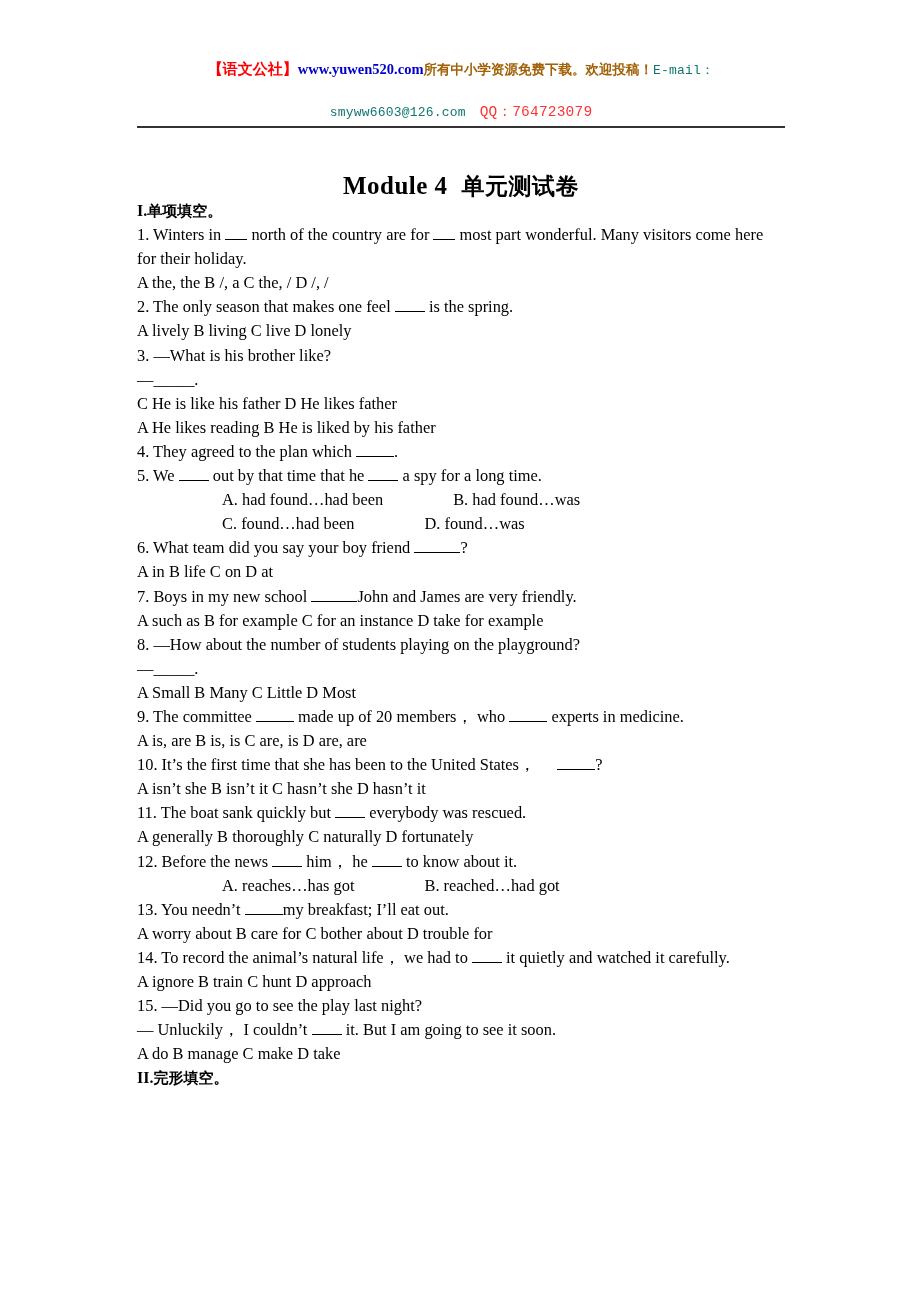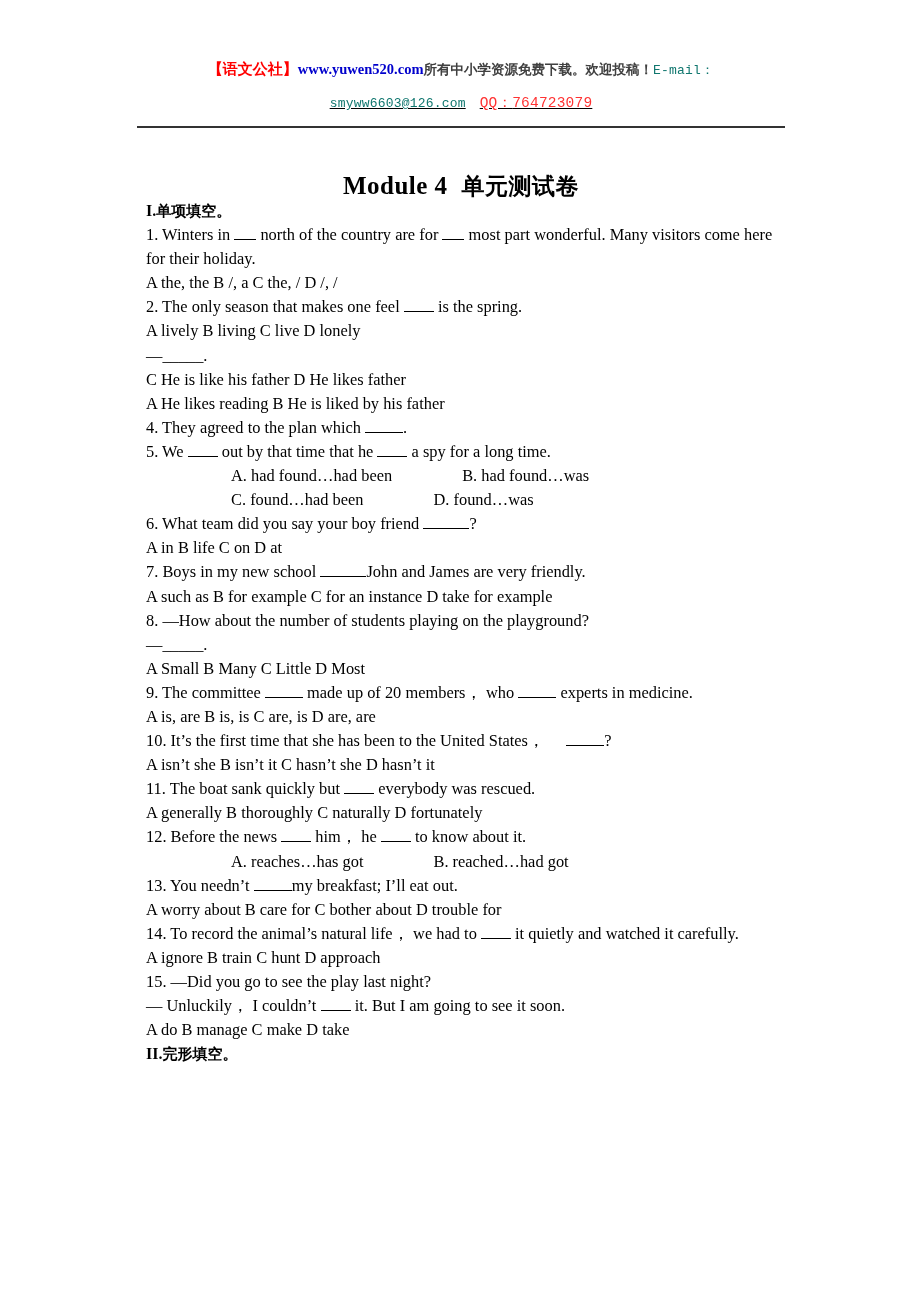--- a/index.html
+++ b/index.html
@@ -44,35 +44,34 @@
     font-family: Liberation Serif, serif;
     font-size: 15px;
   }
   .url {
     color: #0000cc;
     font-weight: bold;
     font-family: "Liberation Serif", serif;
     font-size: 14.5px;
   }
   .cn-red {
-    color: #404040;
+    color: #a16207;
     font-weight: bold;
     font-family: "DejaVu Sans", sans-serif;
     font-size: 13.5px;
   }
   .mono-red {
     color: #0f766e;
     font-family: "Liberation Mono", "DejaVu Sans Mono", monospace;
     font-size: 13px;
     letter-spacing: 0.2px;
   }
   .banner-line2 {
     font-size: 13px;
-    margin-top: 10px;
-    text-decoration: underline;
+    margin-top: 19px;
   }
   .mono-red-lg {
     color: #ff3333;
     font-family: "Liberation Mono", "DejaVu Sans Mono", monospace;
     font-size: 14.5px;
     letter-spacing: 0.2px;
   }
 
   
   .rule {
@@ -97,21 +96,21 @@
     letter-spacing: 0.5px;
   }
   .doc-title .cn {
     font-family: "DejaVu Sans", sans-serif;
     font-size: 23px;
   }
 
   
   .content {
     position: absolute;
-    left: 146px;
+    left: 137px;
     top: 199px;
     width: 648px;
     font-size: 16.4px;
     line-height: 24.1px;
   }
   .ln {
     white-space: nowrap;
   }
   .ln.wrap {
     white-space: normal;
@@ -166,20 +165,21 @@
   <div class="content">
 
     <div class="ln section-head"><span>I.</span><span class="cn">单项填空。</span></div>
 
     <div class="ln wrap"><span>1.</span> <span>Winters in</span> <u class="blank b3"></u> <span>north of the country are for</span> <u class="blank b3"></u> <span>most part wonderful. Many visitors come here for their holiday.</span></div>
     <div class="ln">A the,   the     B /,   a     C the,   /     D /,   /</div>
 
     <div class="ln"><span>2.</span> <span>The only season that makes one feel</span> <u class="blank b4"></u> <span>is the spring.</span></div>
     <div class="ln">A lively     B living   C live     D lonely</div>
 
+    <div class="ln"><span>3.</span> <span>—What is his brother like?</span></div>
     <div class="ln">—_____.</div>
     <div class="ln">C He is like his father       D He likes father</div>
     <div class="ln">A He likes reading         B He is liked by his father</div>
 
     <div class="ln"><span>4.</span> <span>They agreed to the plan which</span> <u class="blank b5"></u><span>.</span></div>
 
     <div class="ln"><span>5.</span> <span>We</span> <u class="blank b4"></u> <span>out by that time that he</span> <u class="blank b4"></u> <span>a spy for a long time.</span></div>
     <div class="ln indent"><span>A. had found…had been</span><span class="sp8"></span><span>B. had found…was</span></div>
     <div class="ln indent"><span>C. found…had been</span><span class="sp8"></span><span>D. found…was</span></div>
 

